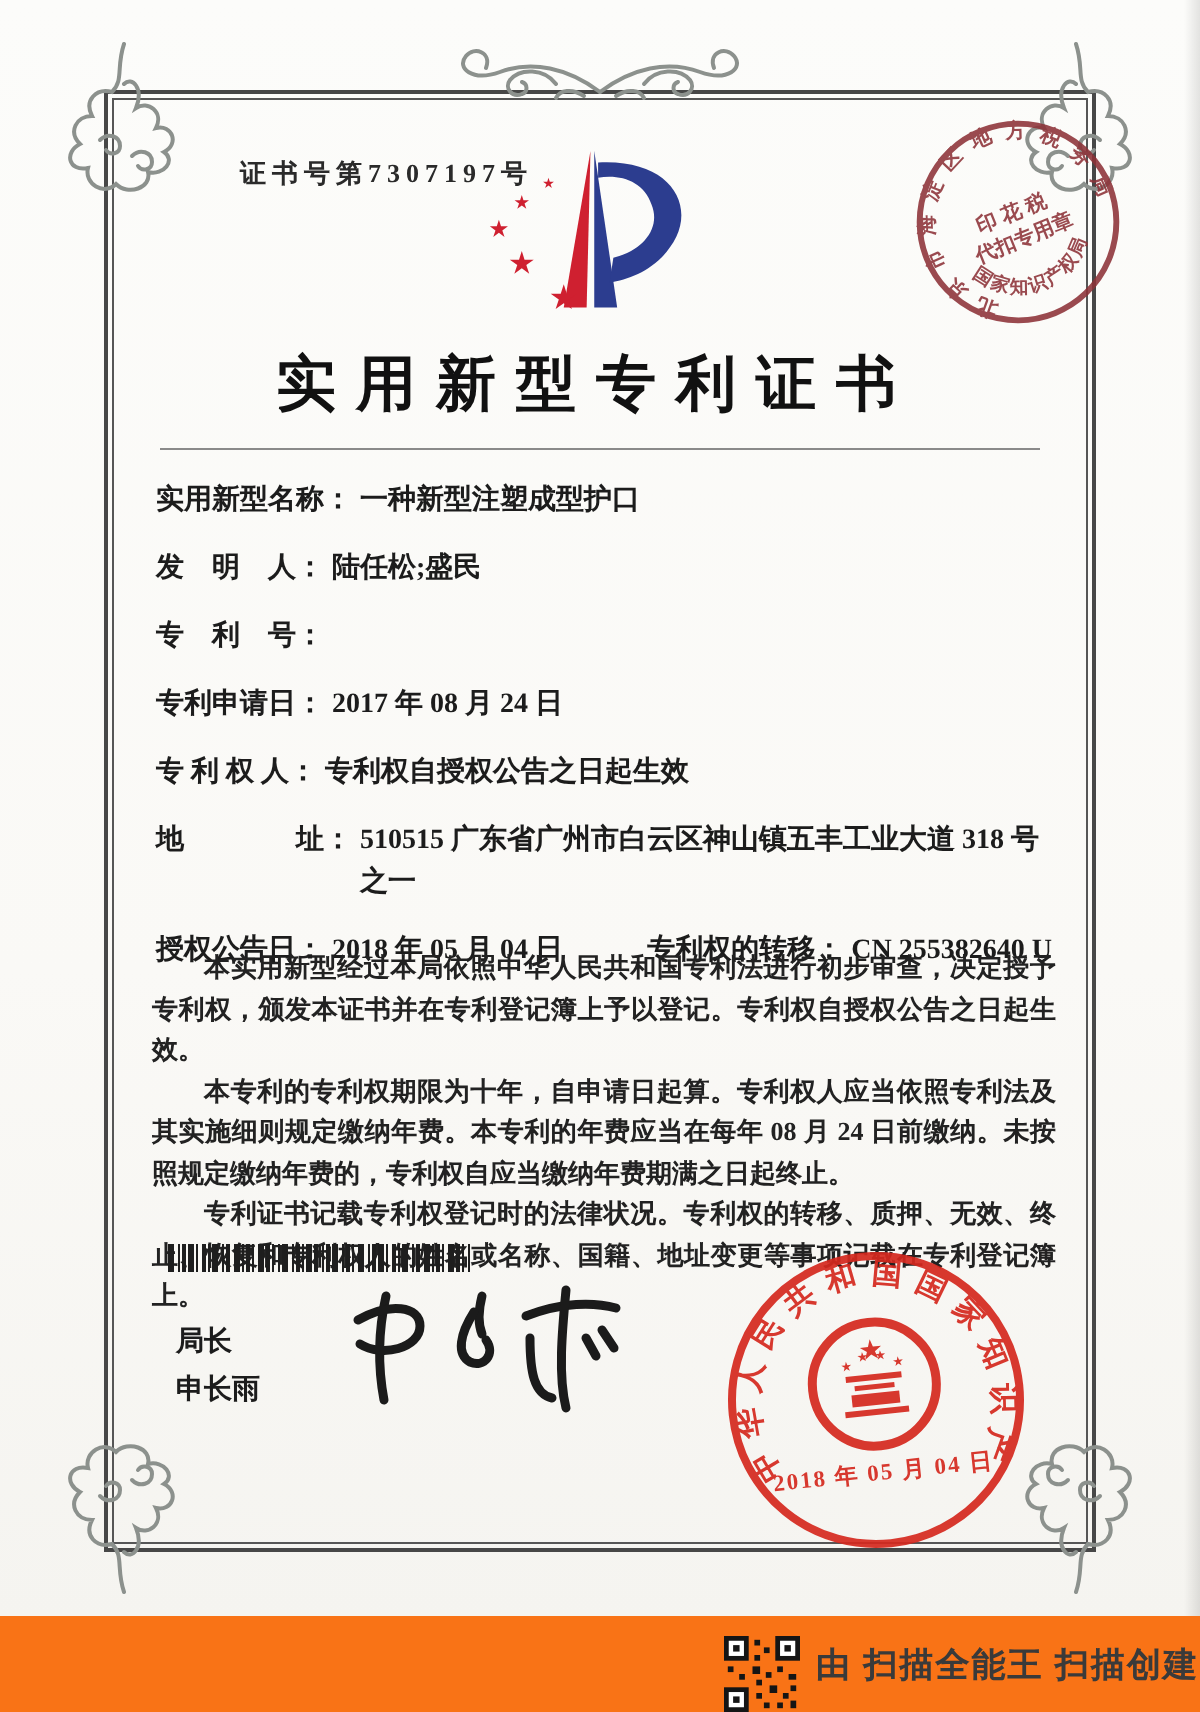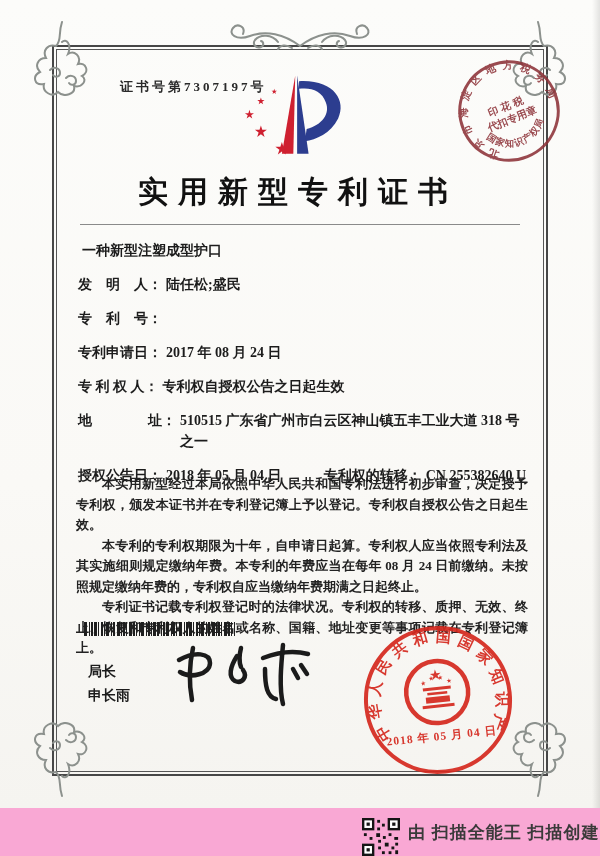--- a/index.html
+++ b/index.html
@@ -29,21 +29,21 @@
   .paragraphs{position:absolute;left:76px;top:474px;width:452px;font-size:13px;
               line-height:20.5px;text-align:justify;color:#222;font-weight:700;}
   .paragraphs p{margin:0;text-indent:2em;}
   .barcode{position:absolute;left:84px;top:622px;}
   .director{position:absolute;left:88px;top:660px;font-size:14px;font-weight:bold;line-height:24px;}
   .signature{position:absolute;left:165px;top:636px;}
   .seal{position:absolute;left:352px;top:614px;}
   .tax-stamp{position:absolute;left:450px;top:52px;opacity:.88;}
   .page-no{position:absolute;left:52px;top:744px;width:492px;text-align:center;
            font-size:12.5px;color:#2a2a2a;}
-  .scan-footer{position:absolute;left:0;top:808px;width:600px;height:48px;background:#f9a8d4;}
+  .scan-footer{position:absolute;left:0;top:808px;width:600px;height:48px;background:#f97316;}
   .qr{position:absolute;left:362px;top:10px;}
   .scan-text{position:absolute;left:408px;top:0;height:48px;display:flex;align-items:center;
              font-size:17px;font-weight:bold;letter-spacing:1px;color:#3a3a3a;
              font-family:"Liberation Sans","DejaVu Sans",sans-serif;}
   svg text{font-family:"Liberation Serif","DejaVu Serif",serif;}
 </style>
 </head>
 <body>
 
 <svg width="0" height="0" style="position:absolute" aria-hidden="true">
@@ -96,20 +96,21 @@
       <use href="#star" fill="#cf2030" transform="translate(12,45) scale(0.5)"></use>
       <use href="#star" fill="#cf2030" transform="translate(24,31) scale(0.4)"></use>
       <use href="#star" fill="#cf2030" transform="translate(38,21) scale(0.3)"></use>
     </svg>
 
     <div class="title">实用新型专利证书</div>
     <div class="title-rule"></div>
 
     <div class="fields">
       <div class="frow">
+        <span class="flabel">实用新型名称：</span>
         <span class="fvalue">一种新型注塑成型护口</span>
       </div>
       <div class="frow">
         <span class="flabel">发　明　人：</span>
         <span class="fvalue">陆任松;盛民</span>
       </div>
       <div class="frow">
         <span class="flabel">专　利　号：</span>
       </div>
       <div class="frow">

